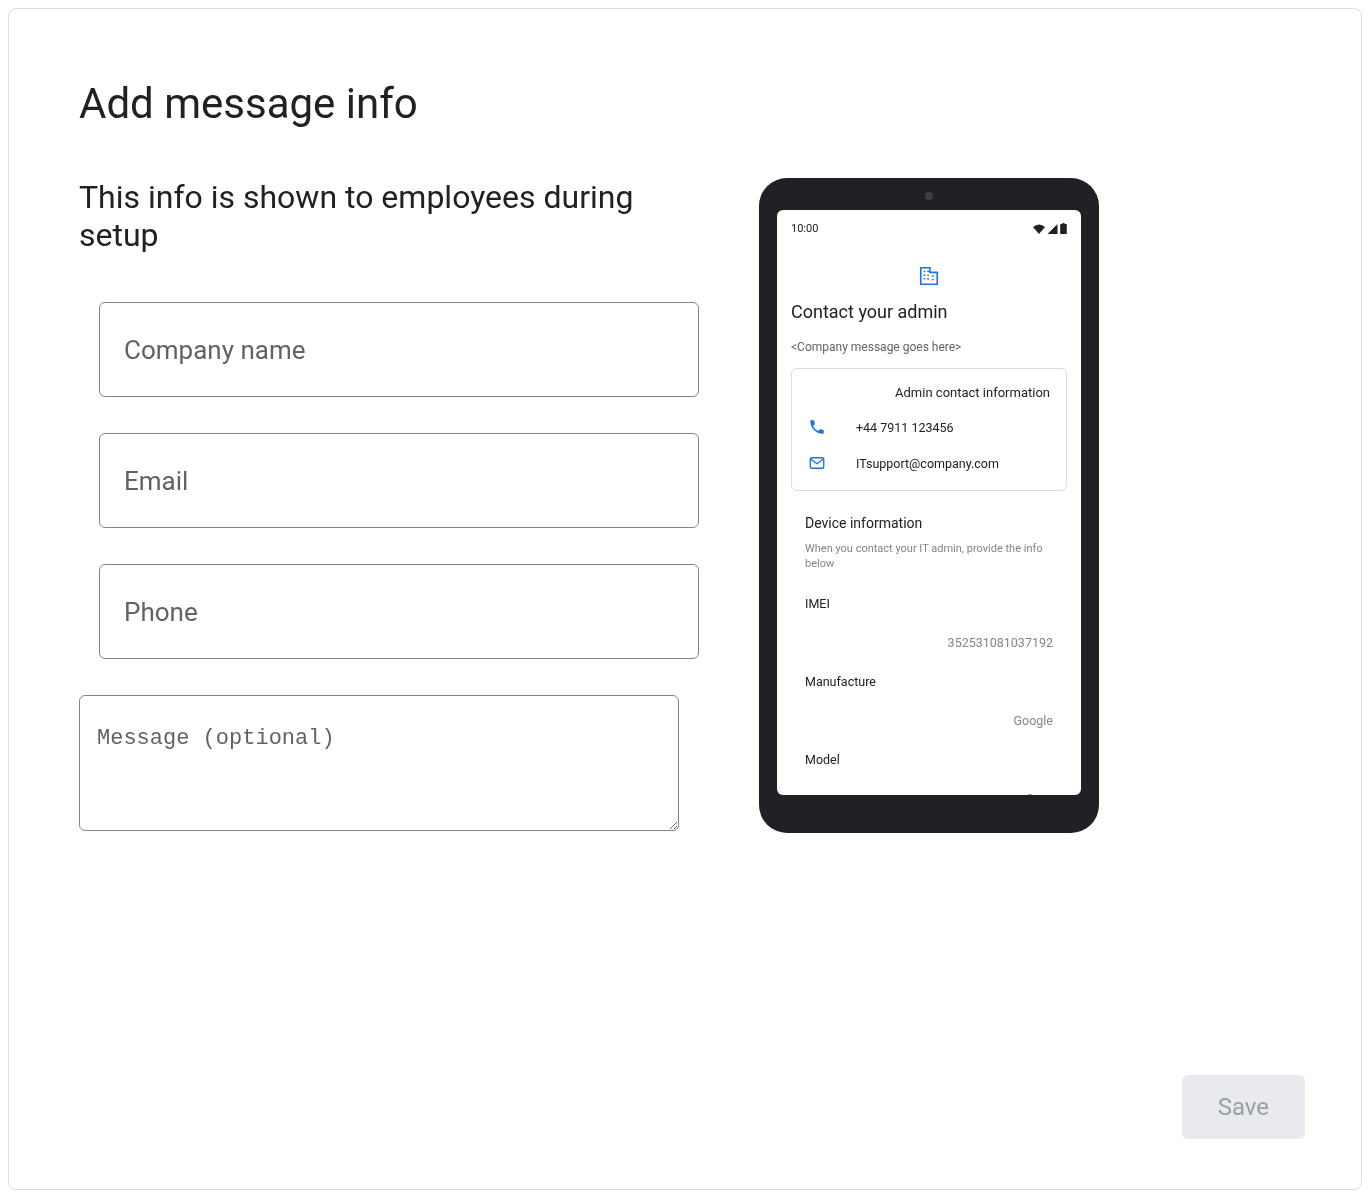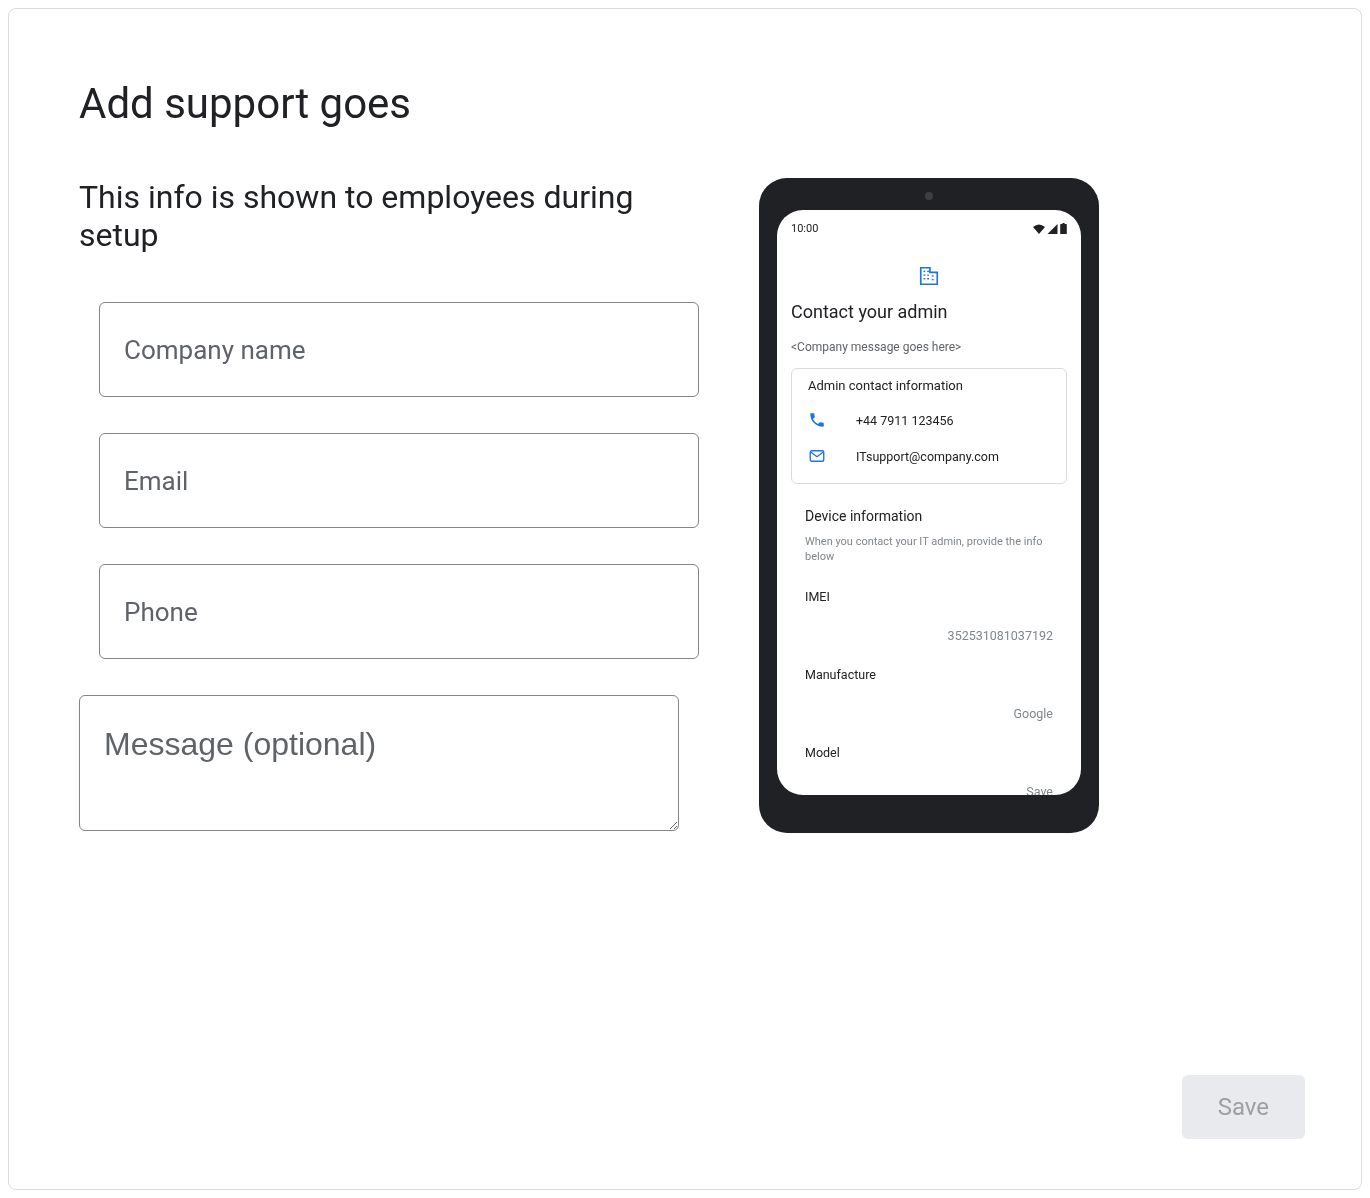--- a/index.html
+++ b/index.html
@@ -51,24 +51,24 @@
       margin-left: 20px;
     }
     .text-field::placeholder {
       color: #5f6368;
     }
     .textarea-field {
       width: 100%;
       height: 136px;
       border: 1px solid #80868b;
       border-radius: 6px;
-      padding: 30px 24px;
-      font-size: 32px;
-      color: #202124;
-      font-family: Liberation Sans, sans-serif;
+      padding: 30px 17px;
+      font-size: 22px;
+      color: #202124;
+      font-family: Liberation Mono, monospace;
       resize: vertical;
     }
     .textarea-field::placeholder {
       color: #5f6368;
     }
     .preview-col {
       flex: 0 0 340px;
     }
     .phone-frame {
       width: 340px;
@@ -83,21 +83,21 @@
       top: 14px;
       left: 50%;
       transform: translateX(-50%);
       width: 8px;
       height: 8px;
       background: #3c4043;
       border-radius: 50%;
     }
     .phone-screen {
       background: #fff;
-      border-radius: 26px;
+      border-radius: 6px;
       width: 100%;
       height: 100%;
       padding: 12px 14px;
       overflow: hidden;
     }
     .status-bar {
       display: flex;
       justify-content: space-between;
       align-items: center;
       font-size: 11px;
@@ -121,22 +121,23 @@
       margin-bottom: 18px;
     }
     .preview-placeholder {
       font-size: 12px;
       color: #5f6368;
       margin-bottom: 14px;
     }
     .admin-box {
       border: 1px solid #dadce0;
       border-radius: 6px;
-      padding: 9px 16px 18px 16px;
+      padding: 16px 16px 18px 16px;
       margin-bottom: 24px;
+      text-align: right;
     }
     .admin-box-title {
       font-size: 13px;
       color: #202124;
       margin-bottom: 18px;
     }
     .contact-row {
       display: flex;
       align-items: center;
       gap: 30px;
@@ -193,21 +194,21 @@
       font-size: 24px;
       color: #9aa0a6;
       font-family: inherit;
       cursor: pointer;
     }
   </style>
 </head>
 <body>
 
 <div class="card">
-  <h1 class="page-title">Add support goes</h1>
+  <h1 class="page-title">Add message info</h1>
 
   <div class="content-row">
     <div class="form-col">
       <div class="subtitle">This info is shown to employees during setup</div>
 
       <input class="text-field" type="text" placeholder="Company name" style="">
 
       <input class="text-field" type="text" placeholder="Email" style="">
 
       <input class="text-field" type="text" placeholder="Phone" style="">

